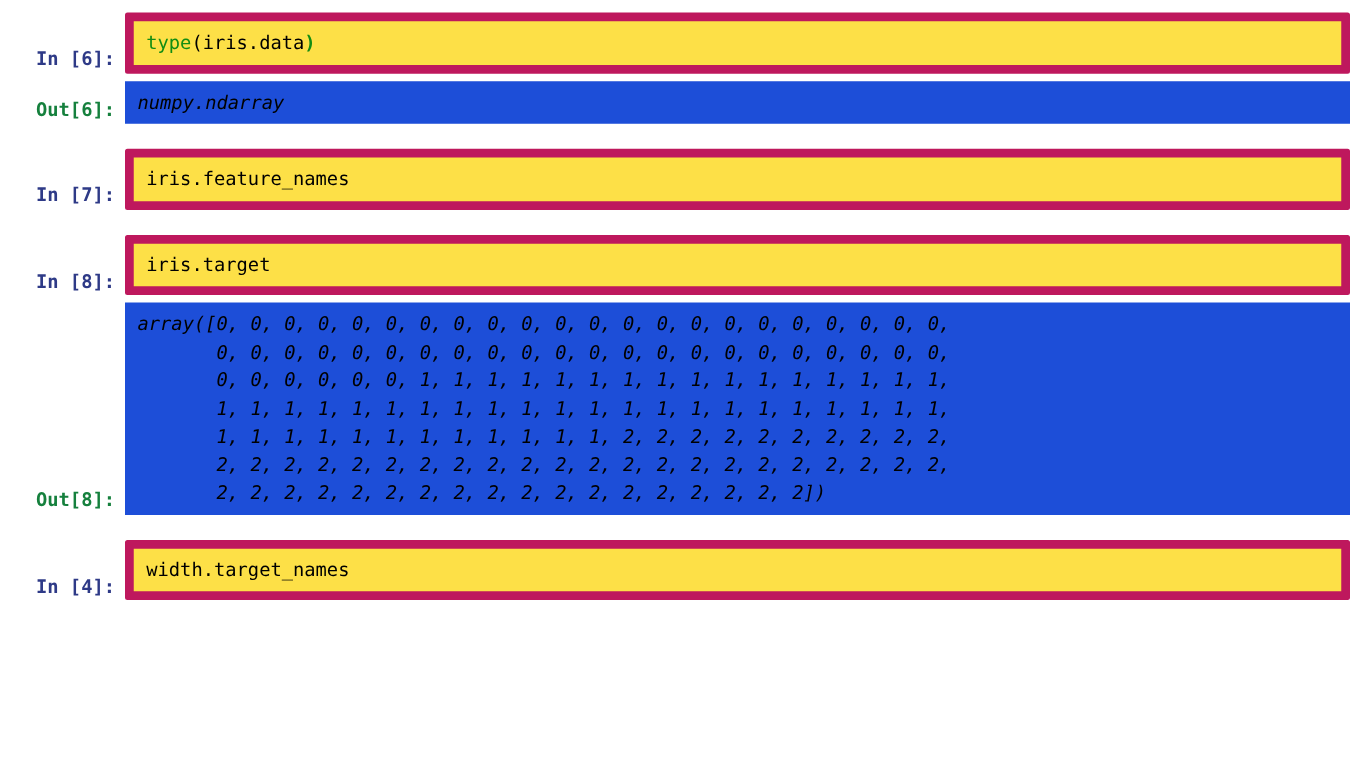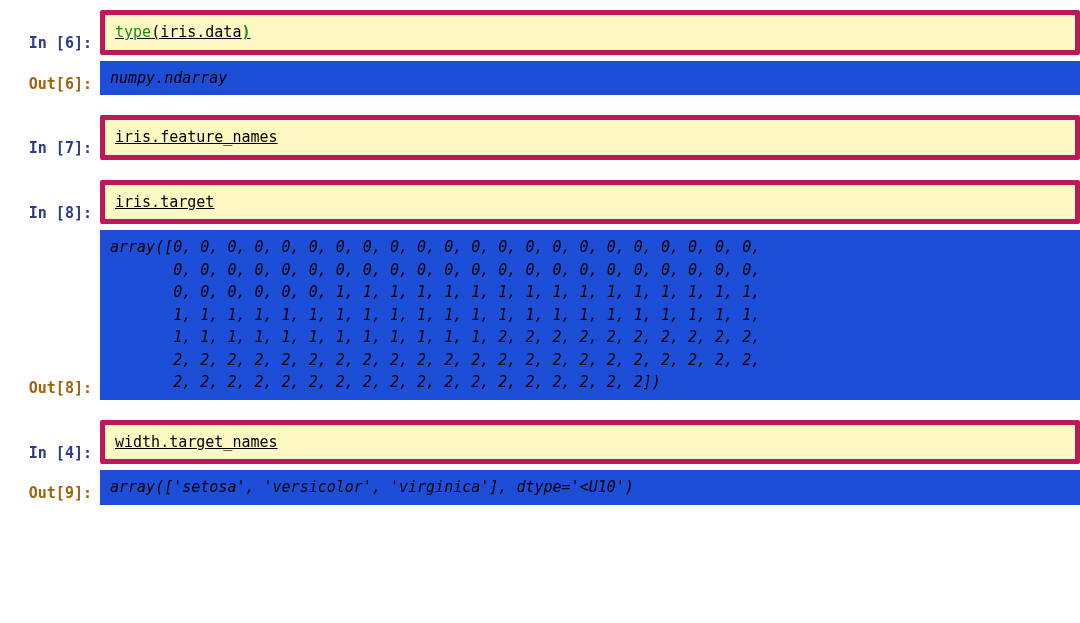--- a/index.html
+++ b/index.html
@@ -20,33 +20,32 @@
   }
   .prompt {
     flex: 0 0 88px;
     text-align: right;
     padding: 6px 8px 0 0;
     font-family: "Menlo", "Monaco", "Consolas", monospace;
     white-space: nowrap;
     font-weight: 600;
   }
   .prompt-in { color: #2e3a87; }
-  .prompt-out { color: #a16207; }
+  .prompt-out { color: #15803d; }
   .area {
     flex: 1 1 auto;
     padding: 6px 10px;
     font-family: "Menlo", "Monaco", "Consolas", monospace;
     white-space: pre;
     overflow: hidden;
   }
   .input-area {
-    background: #fef9c3;
-    border: 5px solid #be185d;
+    background: #fde047;
+    border: 7px solid #be185d;
     border-radius: 2px;
-    text-decoration: underline;
   }
   .output-area {
     background: #1d4ed8;
     font-style: italic;
   }
   .tok-builtin { color: #138d13; }
   .tok-paren-hl { color: #138d13; font-weight: 600; }
 </style>
 </head>
 <body>
@@ -78,18 +77,14 @@
        1, 1, 1, 1, 1, 1, 1, 1, 1, 1, 1, 1, 1, 1, 1, 1, 1, 1, 1, 1, 1, 1,
        1, 1, 1, 1, 1, 1, 1, 1, 1, 1, 1, 1, 2, 2, 2, 2, 2, 2, 2, 2, 2, 2,
        2, 2, 2, 2, 2, 2, 2, 2, 2, 2, 2, 2, 2, 2, 2, 2, 2, 2, 2, 2, 2, 2,
        2, 2, 2, 2, 2, 2, 2, 2, 2, 2, 2, 2, 2, 2, 2, 2, 2, 2])</div>
     </div>
     <div style="height: 14px;"></div>
     <div class="cell">
       <div class="prompt prompt-in">In [4]:</div>
       <div class="area input-area"><span>width.target_names</span></div>
     </div>
-    <div class="cell">
-      <div class="prompt prompt-out">Out[9]:</div>
-      <div class="area output-area">array(['setosa', 'versicolor', 'virginica'], dtype='&lt;U10')</div>
-    </div>
     <div style="height: 14px;"></div>
   </div>
 
 </body></html>

